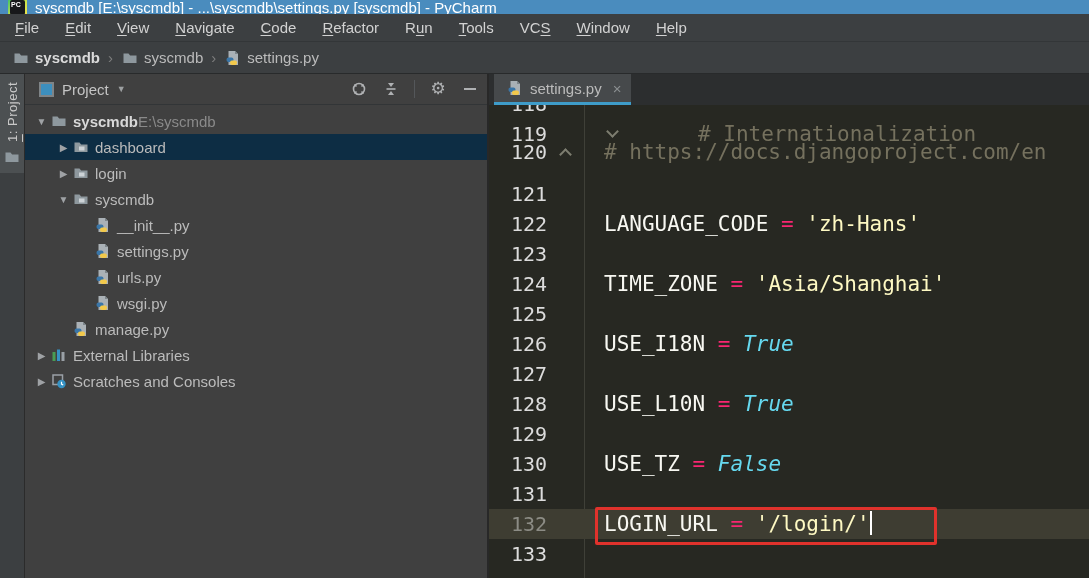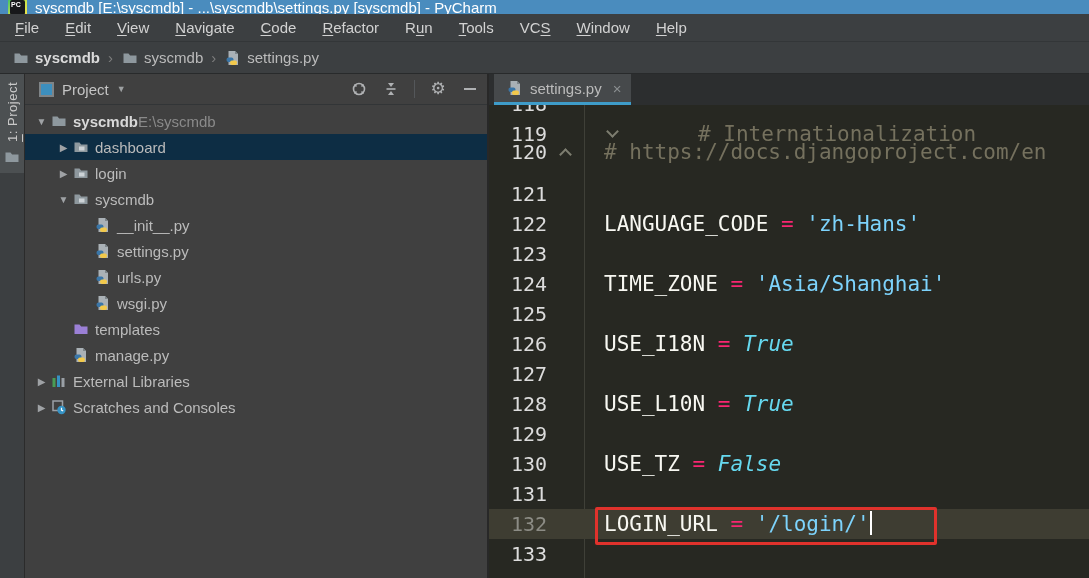--- a/index.html
+++ b/index.html
@@ -81,21 +81,21 @@
   .ln { width:58px; text-align:right; color:#dcdcdc; flex:0 0 auto; font-size:20px; }
   .code-row.current .ln { color:#8c8c85; }
   .fold { width:37px; flex:0 0 auto; position:relative; }
   .fold .chev { position:absolute; left:14px; top:11px; width:9px; height:9px;
                 border:solid #7d7d70; border-width:0 2px 2px 0; }
   .fold .chev.down { transform:rotate(45deg); top:8px; }
   .fold .chev.up { transform:rotate(-135deg); top:13px; }
   .code-text { padding-left:20px; }
   .gutter-line { position:absolute; left:95px; top:0; bottom:0; width:1px; background:#3f4038; }
 
-  .tk-n { color:#f8f8f2; } .tk-o { color:#f92672; } .tk-s { color:#7dd3fc; }
+  .tk-n { color:#f8f8f2; } .tk-o { color:#f92672; } .tk-s { color:#fef9c3; }
   .tk-k { color:#66d9ef; font-style:italic; } .tk-c { color:#75715e; }
 
   .caret { display:inline-block; width:2px; height:24px; background:#ffffff; vertical-align:-4px; }
   .annotation-box { position:absolute; left:106px; width:342px; height:38px;
                     border:3px solid #e0322c; border-radius:2px; pointer-events:none; z-index:5; }
 </style>
 </head>
 <body>
 
 <div class="app">
@@ -280,29 +280,20 @@
                 <rect x="1.5" y="7.5" width="7" height="4.5" rx="2" fill="#3a76a8"></rect>
                 <rect x="5" y="10.5" width="7" height="4.5" rx="2" fill="#f2c94c"></rect>
               </svg>
             </span>
             <span class="tree-label">wsgi.py</span>
           </div>
           <div class="tree-row" style="padding-left: 30px;">
             <span class="tw-arrow"></span>
             <span class="tw-icon">
               <svg width="16" height="16" viewBox="0 0 16 16">
-                <path d="M1.5 3.5h5l1.6 2h6.4v7.5h-13z" fill="#9b80d6"></path>
-              </svg>
-            </span>
-            <span class="tree-label">templates</span>
-          </div>
-          <div class="tree-row" style="padding-left: 30px;">
-            <span class="tw-arrow"></span>
-            <span class="tw-icon">
-              <svg width="16" height="16" viewBox="0 0 16 16">
                 <path d="M3.5 1h6.5l3 3v11h-9.5z" fill="#aab1b6"></path>
                 <path d="M10 1l3 3h-3z" fill="#7d858a"></path>
                 <rect x="1.5" y="7.5" width="7" height="4.5" rx="2" fill="#3a76a8"></rect>
                 <rect x="5" y="10.5" width="7" height="4.5" rx="2" fill="#f2c94c"></rect>
               </svg>
             </span>
             <span class="tree-label">manage.py</span>
           </div>
           <div class="tree-row" style="padding-left: 8px;">
             <span class="tw-arrow">▶</span>

